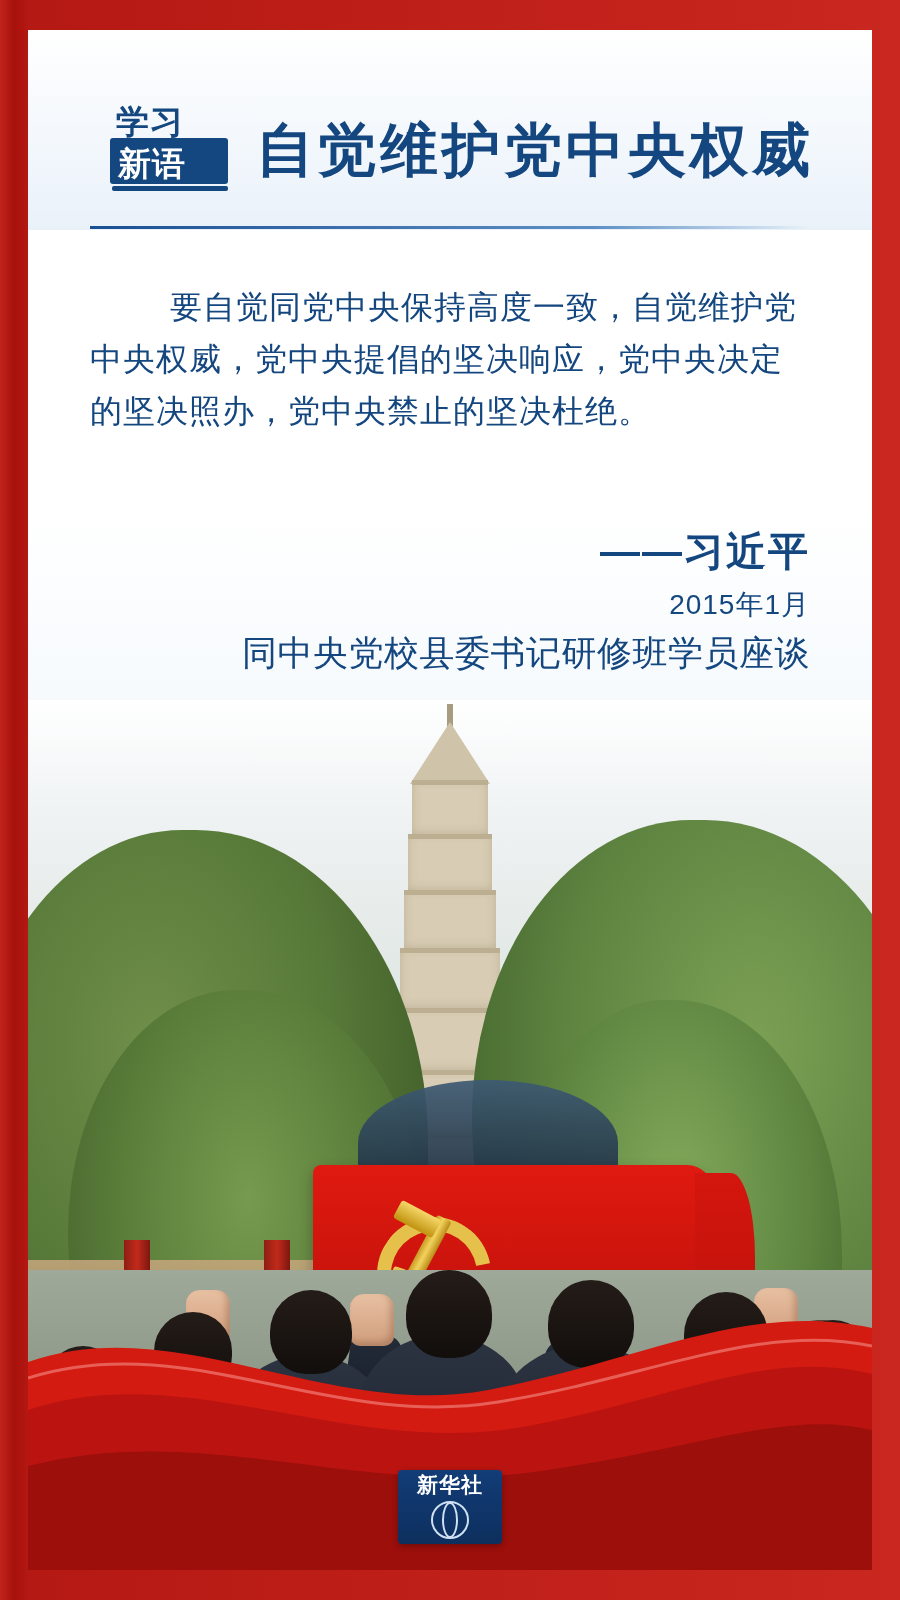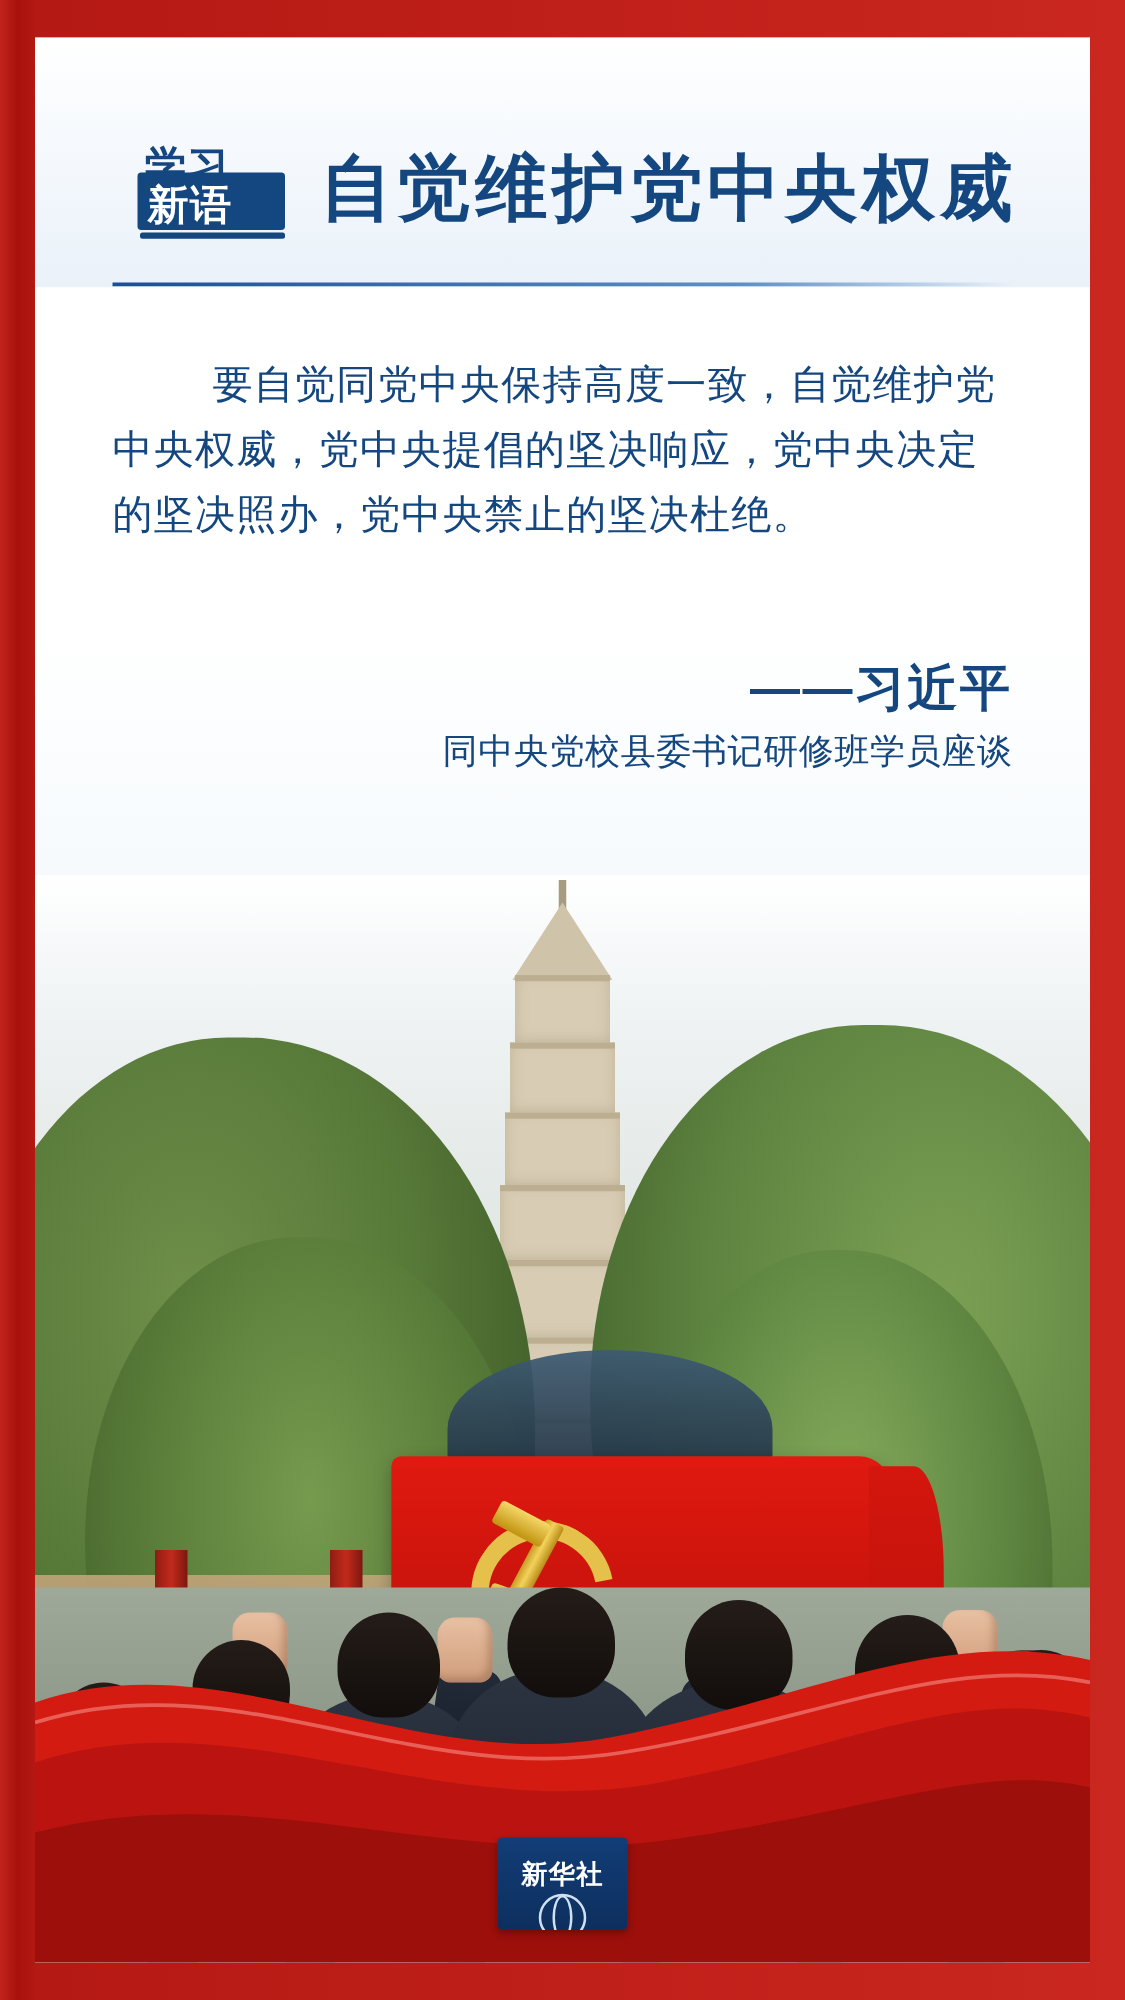--- a/index.html
+++ b/index.html
@@ -48,21 +48,21 @@
   }
   .logo-char {
     position: absolute;
     color: #1a4f93;
     font-family: "Liberation Serif", "DejaVu Serif", serif;
     font-weight: bold;
     letter-spacing: 1px;
   }
   .logo-line1 {
     left: 6px;
-    top: 13px;
+    top: 2px;
     font-size: 33px;
     color: #14467f;
   }
   .logo-line2 {
     left: 8px;
     top: 44px;
     font-size: 33px;
     color: #ffffff;
     z-index: 3;
     text-align: center;
@@ -134,21 +134,21 @@
     font-weight: bold;
     letter-spacing: 2px;
     line-height: 1.25;
   }
   .attr-date {
     font-size: 28px;
     margin-top: 10px;
     letter-spacing: 1px;
   }
   .attr-occasion {
-    font-size: 28px;
+    font-size: 35px;
     margin-top: 6px;
     letter-spacing: 0.5px;
   }
 
   
   .photo {
     position: relative;
     height: 870px;
     overflow: hidden;
     background: #cfd6cc;
@@ -406,21 +406,21 @@
     border-radius: 4px;
     text-align: center;
     color: #ffffff;
     box-shadow: 0 2px 6px rgba(0,0,0,0.3);
     overflow: hidden;
   }
   .logo-xinhua .cn {
     font-size: 21px;
     font-weight: bold;
     letter-spacing: 1px;
-    margin-top: 15px;
+    margin-top: 1px;
     font-family: Liberation Mono, monospace;
   }
   .logo-xinhua .globe {
     width: 34px;
     height: 34px;
     border: 2px solid #cfe0f2;
     border-radius: 50%;
     margin: 2px auto 0 auto;
     position: relative;
   }
@@ -450,20 +450,21 @@
         <div class="logo-underline"></div>
       </div>
       <div class="header-title">自觉维护党中央权威</div>
       <div class="header-rule"></div>
     </div>
 
     <div class="quote-area">
       <div class="quote-text">要自觉同党中央保持高度一致，自觉维护党中央权威，党中央提倡的坚决响应，党中央决定的坚决照办，党中央禁止的坚决杜绝。</div>
       <div class="attribution">
         <div class="attr-name">——习近平</div>
+        <div class="attr-date">2015年1月</div>
         <div class="attr-occasion">同中央党校县委书记研修班学员座谈</div>
       </div>
     </div>
 
     <div class="photo">
       <div class="sky"></div>
 
       <div class="pagoda">
         <div class="spire"></div>
         <div class="cap"></div>

